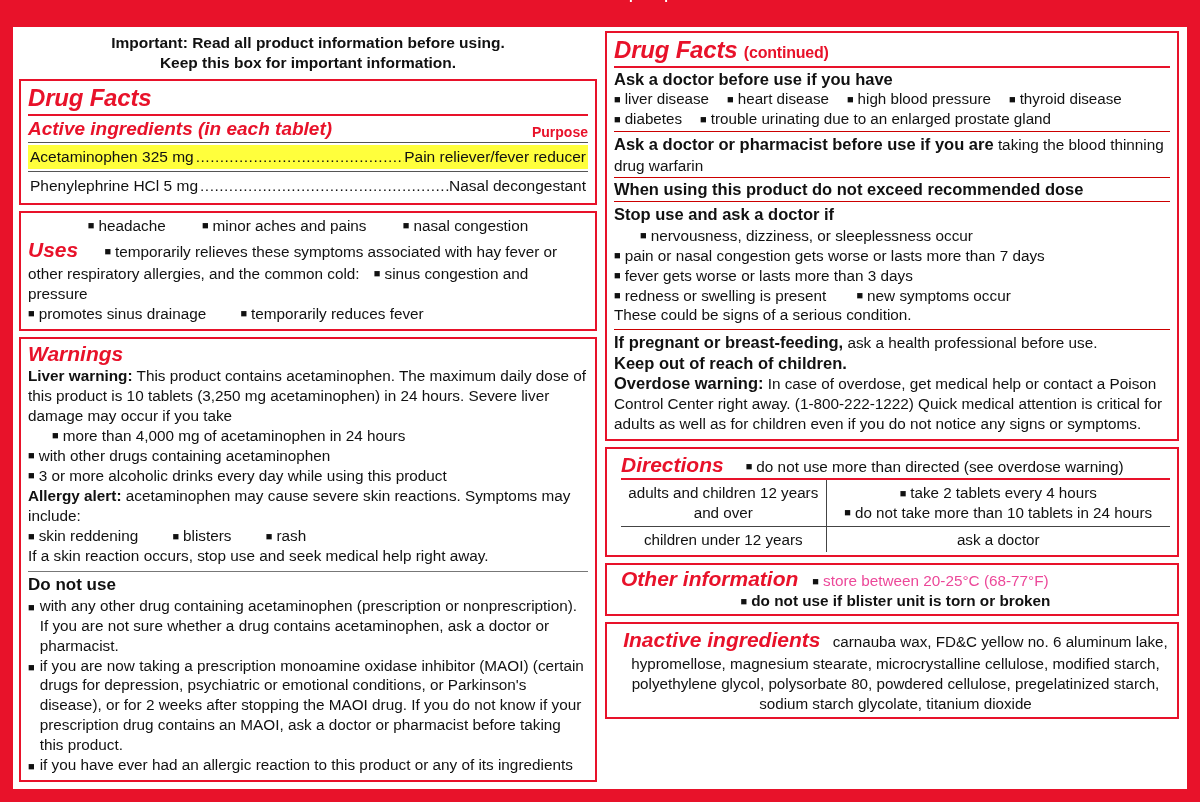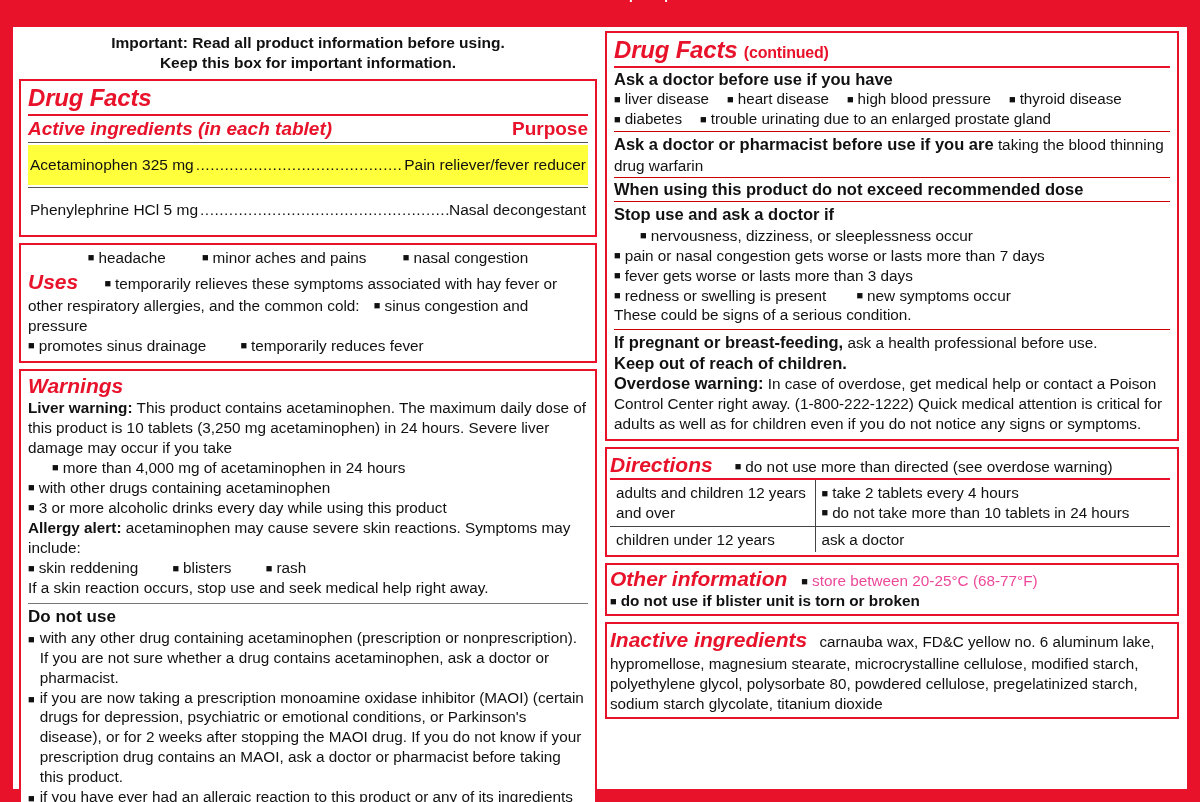--- a/index.html
+++ b/index.html
@@ -46,21 +46,21 @@
   .col-left  { width:578px; }
   .col-right { width:574px; }
 
   
   .panel {
     border:2.5px solid #e8122a;
     background:#ffffff;
     margin-bottom:6px;
     padding:3px 7px 5px 7px;
   }
-  .panel.tight { padding:2px 7px 3px 3px; }
+  .panel.tight { padding:2px 7px 3px 14px;text-align:center; }
 
   .note {
     text-align:center;
     font-size:15.5px;
     color:#111;
     font-weight:bold;
     line-height:1.28;
     padding:2px 0 6px 0;
   }
 
@@ -79,28 +79,28 @@
   }
   .hr-red { border:0; border-top:2px solid #e8122a; margin:2px 0 2px 0; }
   .hr-thin { border:0; border-top:1px solid #555; margin:2px 0 2px 0; }
 
   .ai-head {
     display:flex; justify-content:space-between; align-items:flex-end;
     font-size:19px; color:#e8122a; font-style:italic; font-weight:bold;
     margin-top:1px;
     gap:28px;
   }
-  .ai-head .purpose { font-style:normal; font-size:19px; }
+  .ai-head .purpose { font-style:normal; font-size:14px; }
 
   .ing-row {
     font-size:15.5px; color:#111;
     display:flex; align-items:baseline;
     white-space:nowrap;
     overflow:hidden;
-    padding:11px 2px;
+    padding:3px 2px;
   }
   .ing-row.hl { background:#ffff3c; }
   .ing-row .dots {
     flex:1 1 auto;
     overflow:hidden;
     white-space:nowrap;
     color:#111;
     letter-spacing:0.5px;
     padding:0 2px;
   }

